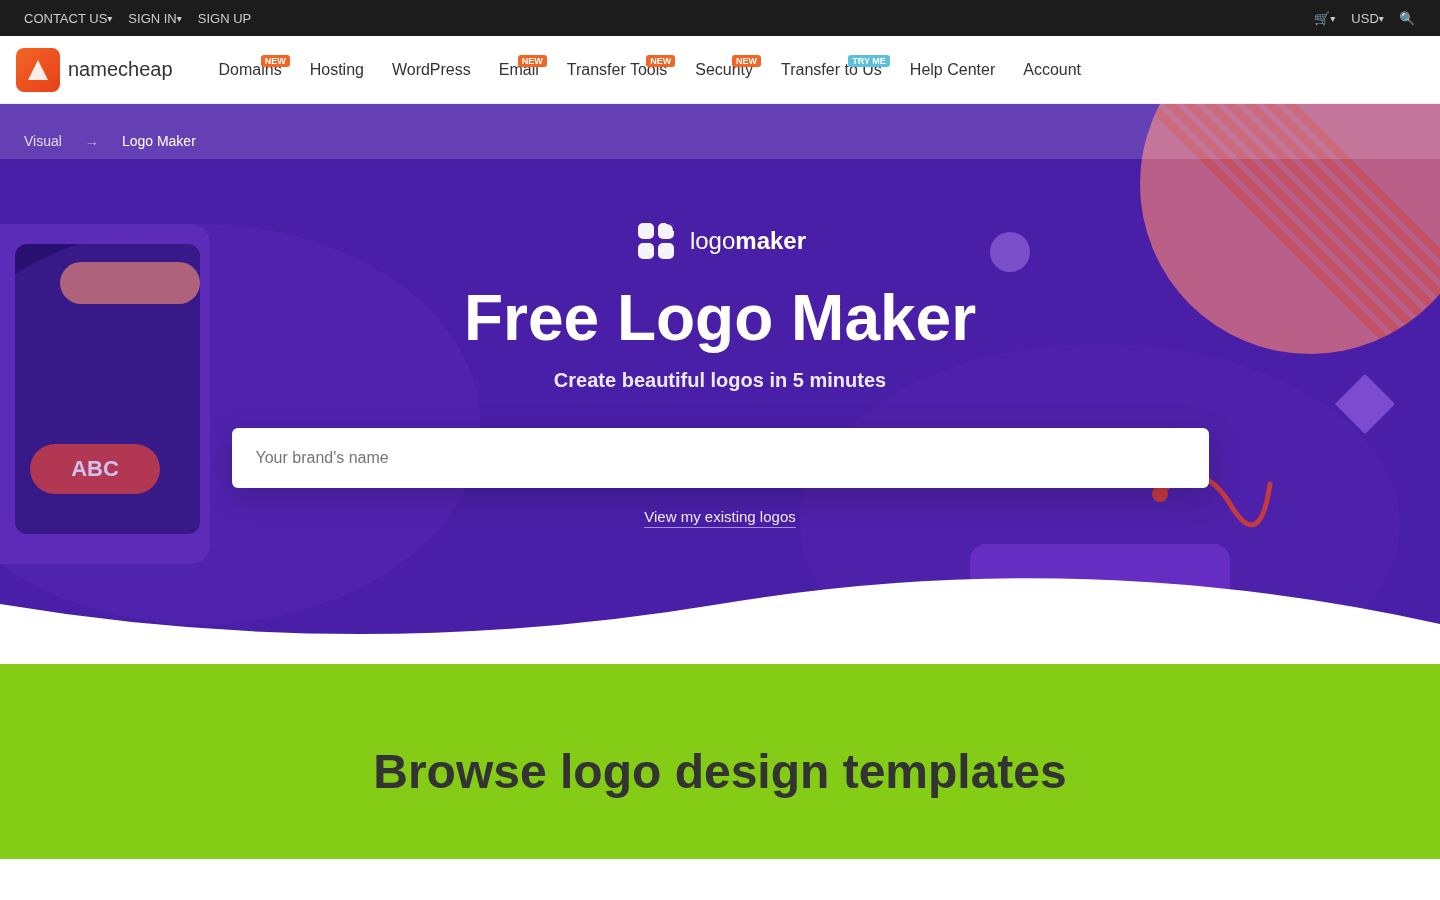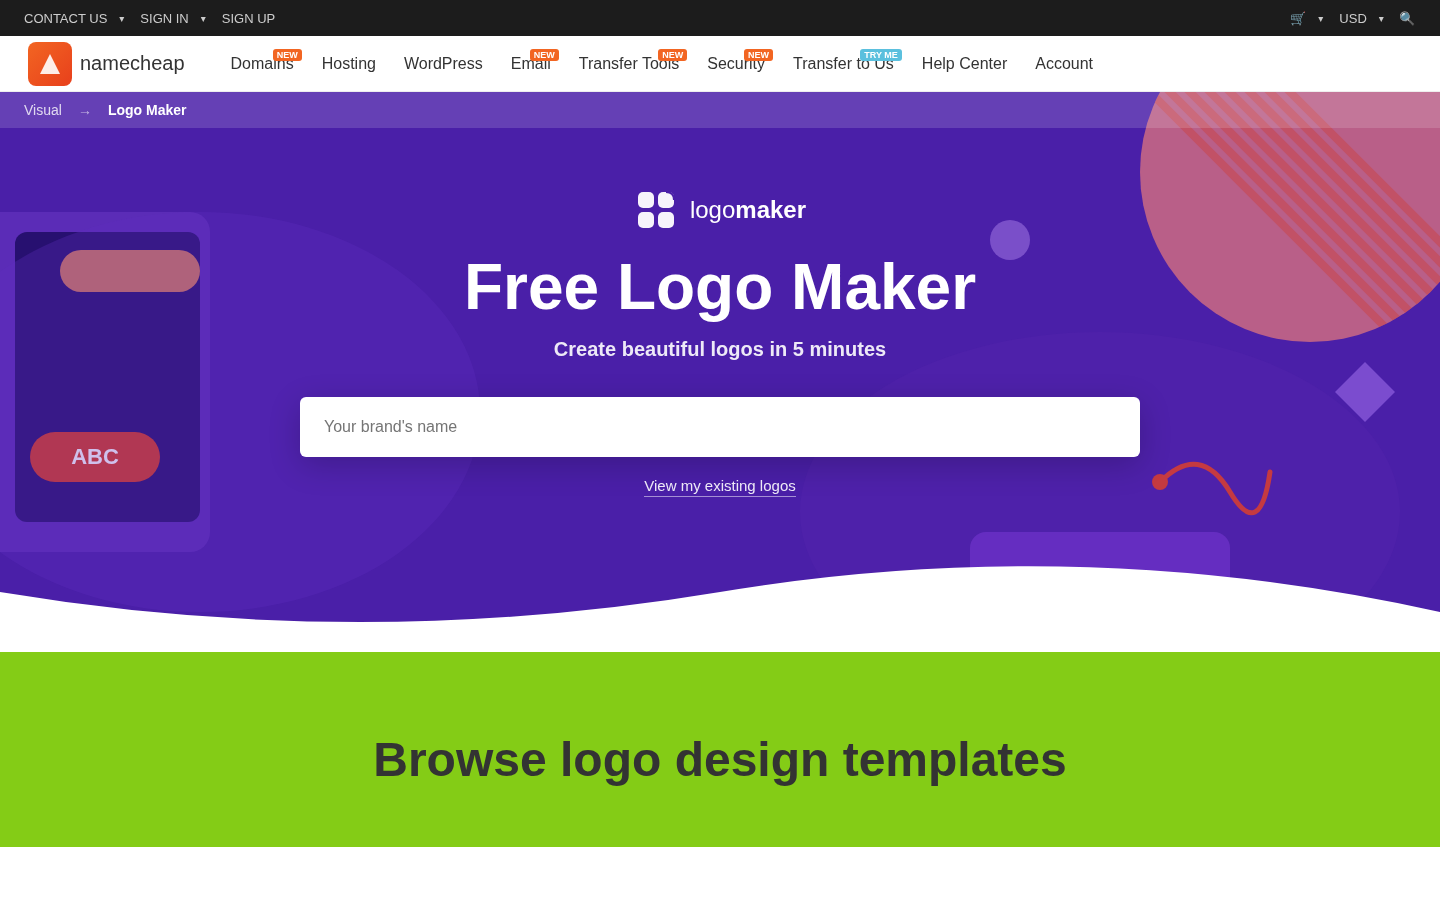--- a/index.html
+++ b/index.html
@@ -11,30 +11,30 @@
       color: #ccc;
       display: flex;
       align-items: center;
       padding: 0 24px;
       height: 36px;
       font-size: 13px;
       gap: 20px;
     }
     .top-bar-left { display: flex; align-items: center; gap: 16px; }
     .top-bar-right { margin-left: auto; display: flex; align-items: center; gap: 16px; }
-    .top-bar a, .top-bar span { color: #ccc; text-decoration: none; cursor: pointer; display: flex; align-items: center; gap: 12px; }
+    .top-bar a, .top-bar span { color: #ccc; text-decoration: none; cursor: pointer; display: flex; align-items: center; gap: 0; }
     .dropdown-arrow { font-size: 10px; }
 
     
     .main-nav {
       background: #fff;
       display: flex;
       align-items: center;
-      padding: 0 28px;
-      height: 56px;
+      padding: 0 16px;
+      height: 68px;
       border-bottom: 1px solid #eee;
       position: relative;
       z-index: 10;
     }
     .logo-area { display: flex; align-items: center; gap: 8px; margin-right: 32px; }
     .logo-icon {
       width: 44px; height: 44px;
       background: linear-gradient(135deg, #f26522, #e8401c);
       border-radius: 8px;
       display: flex; align-items: center; justify-content: center;
@@ -65,24 +65,24 @@
 
     
     .breadcrumb {
       background: rgba(255,255,255,0.15);
       padding: 10px 24px;
       position: relative;
       z-index: 2;
       color: rgba(255,255,255,0.9);
       font-size: 14px;
     }
-    .breadcrumb-inner { display: flex; align-items: flex-end; gap: 16px; }
+    .breadcrumb-inner { display: flex; align-items: flex-end; gap: 23px; }
     .breadcrumb-link { color: rgba(255,255,255,0.8); cursor: pointer; text-decoration: none; }
     .breadcrumb-separator { color: rgba(255,255,255,0.6); }
-    .breadcrumb-current { color: #fff; font-weight: 700; }
+    .breadcrumb-current { color: #fff; font-weight: 400; margin-top: 19px; }
 
     
     .hero {
       background: #4a1fa8;
       position: relative;
       overflow: hidden;
       min-height: 560px;
       display: flex;
       flex-direction: column;
     }
@@ -120,21 +120,21 @@
     .hero-subtitle {
       color: rgba(255,255,255,0.9);
       font-size: 20px;
       text-align: center;
       margin-bottom: 36px;
       font-weight: bold;
     }
 
     .search-form {
       display: flex;
-      width: 840px;
+      width: 977px;
       max-width: 100%;
       border-radius: 6px;
       overflow: hidden;
       box-shadow: 0 8px 32px rgba(0,0,0,0.2);
       margin-bottom: 20px;
     }
     .search-input {
       flex: 1;
       padding: 0 24px;
       font-size: 16px;

